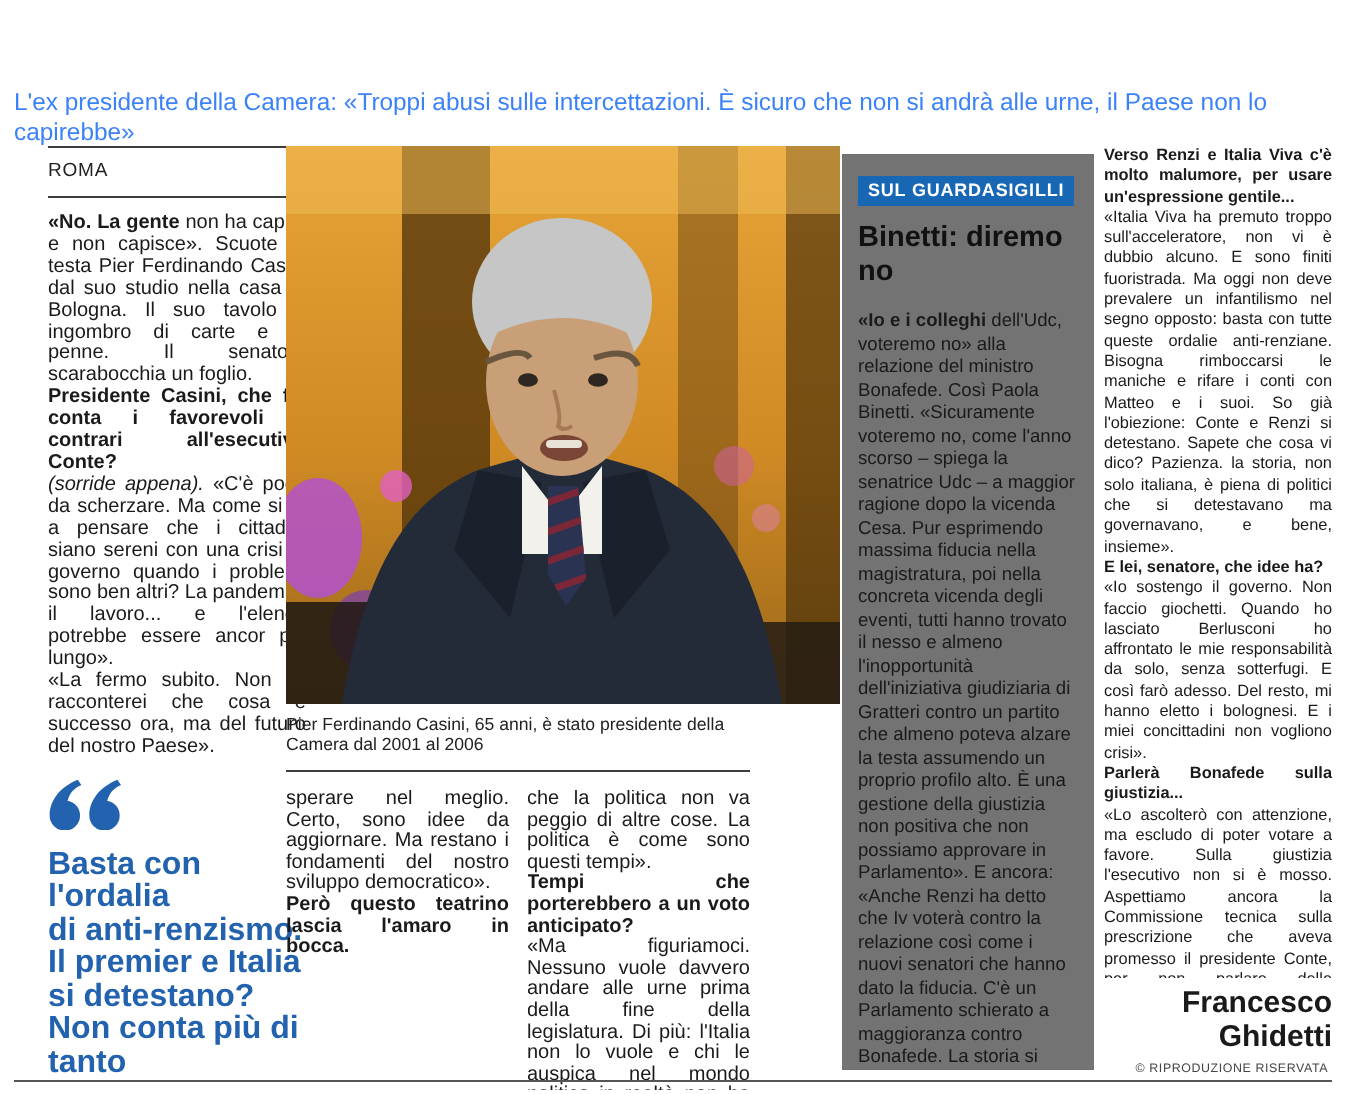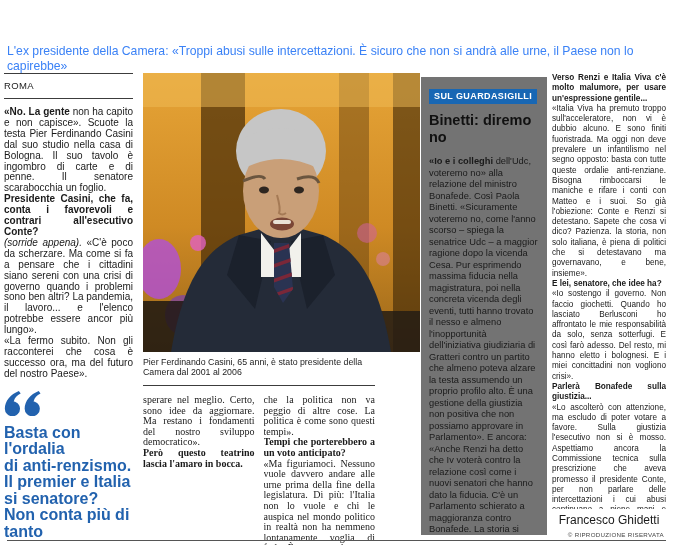--- a/index.html
+++ b/index.html
@@ -2,49 +2,49 @@
 <html><head>
 <meta charset="utf-8">
 <style>
   html,body{margin:0;padding:0;background:#ddd;}
   .page{position:relative;width:673px;height:547px;background:#fff;overflow:hidden;
         font-family:"Liberation Sans",sans-serif;color:#1a1a1a;}
   .headline{position:absolute;left:7px;top:0px;right:4px;font-size:30px;font-weight:800;
             letter-spacing:-0.6px;line-height:40px;white-space:nowrap;}
   .subhead{position:absolute;left:7px;top:44px;right:6px;font-size:12.2px;line-height:15px;color:#3b82f6;}
   
-  .col1{position:absolute;left:4px;top:73px;width:129px;height:467px;display:flex;flex-direction:column;}
+  .col1{position:absolute;left:24px;top:73px;width:129px;height:467px;display:flex;flex-direction:column;}
   .col1-text{flex:1 1 auto;overflow:hidden;}
   .rule{border-top:1.4px solid #3c3c3c;}
   .dateline{font-size:9.5px;letter-spacing:0.4px;padding:6px 0 7px;color:#222;}
   .dateline-wrap{margin-bottom:8px;}
   p.para{margin:0;font-size:10px;line-height:10.9px;text-align:justify;}
   p.para.question{font-weight:bold;}
   p.para i{font-style:italic;}
   .pullquote{flex:0 0 auto;padding-top:10px;color:#2262ae;}
   .pq-lines{font-size:16px;font-weight:bold;line-height:16.5px;margin-top:5px;color:#2262ae;}
   
   .center{position:absolute;left:143px;top:73px;width:232px;}
   .photo{width:277px;height:279px;overflow:hidden;background:#c07d1d;}
   .caption{font-size:8.8px;color:#222;padding:5px 0 8px;border-bottom:1.4px solid #3c3c3c;}
   .center-cols{display:flex;gap:9px;margin-top:9px;height:150px;overflow:hidden;}
-  .ccol{width:134px;overflow:hidden;font-family:Liberation Serif, serif;}
+  .ccol{width:134px;overflow:hidden;}
   .ccol p.para{line-height:10.6px;}
   
   .bluebox{position:absolute;left:421px;top:77px;width:126px;height:458px;background:#737373;
            padding:8px 8px;box-sizing:border-box;overflow:hidden;}
   .kicker{display:inline-block;background:#1867b4;color:#fff;font-size:9px;font-weight:bold;
           letter-spacing:0.4px;padding:2px 5px 3px;}
   .box-title{font-size:14.5px;font-weight:800;line-height:17px;margin:8px 0 10px;color:#111;}
   .bluebox p.para{font-size:9.3px;line-height:11.5px;text-align:left;}
   
   .col5{position:absolute;left:552px;top:73px;width:114px;height:467px;display:flex;flex-direction:column;}
   .col5-text{flex:1 1 auto;overflow:hidden;}
   .col5 p.para{font-size:8.2px;line-height:10.3px;}
-  .byline{flex:0 0 auto;font-size:12px;font-weight:normal;text-align:center;padding-top:4px;}
+  .byline{flex:0 0 auto;font-size:15px;font-weight:bold;text-align:right;padding-top:4px;}
   .copyright{flex:0 0 auto;font-size:6.2px;letter-spacing:0.3px;text-align:right;color:#444;padding:4px 2px 2px 0;}
   .bottom-rule{position:absolute;left:7px;right:7px;top:540px;border-top:1px solid #555;}
 </style>
 </head>
 <body>
 
 <div class="page">
 
   <div class="subhead">L'ex presidente della Camera: «Troppi abusi sulle intercettazioni. È sicuro che non si andrà alle urne, il Paese non lo capirebbe»</div>
 
@@ -68,21 +68,21 @@
       <svg width="38" height="27" viewBox="0 0 46 30" aria-hidden="true">
         <g fill="#2262ae">
           <path d="M18 1 C8 5 1 13 1 22.5 a9.2 9.2 0 0 0 18.4 0 c0-4.6-3.2-8-7.6-8.8 1.3-4.6 3.8-7.6 8.4-9.6 Z"></path>
           <path d="M42 1 C32 5 25 13 25 22.5 a9.2 9.2 0 0 0 18.4 0 c0-4.6-3.2-8-7.6-8.8 1.3-4.6 3.8-7.6 8.4-9.6 Z"></path>
         </g>
       </svg>
       <div class="pq-lines">
           <div>Basta con l'ordalia</div>
           <div>di anti-renzismo.</div>
           <div>Il premier e Italia</div>
-          <div>si senatore?</div>
+          <div>si detestano?</div>
           <div>Non conta più di tanto</div>
         </div>
     </div>
   </div>
 
   <div class="center">
     <div class="photo">
       <svg width="277" height="279" viewBox="0 0 277 279" aria-hidden="true">
         <defs>
           <linearGradient id="bgGrad" x1="0" y1="0" x2="0" y2="1">

